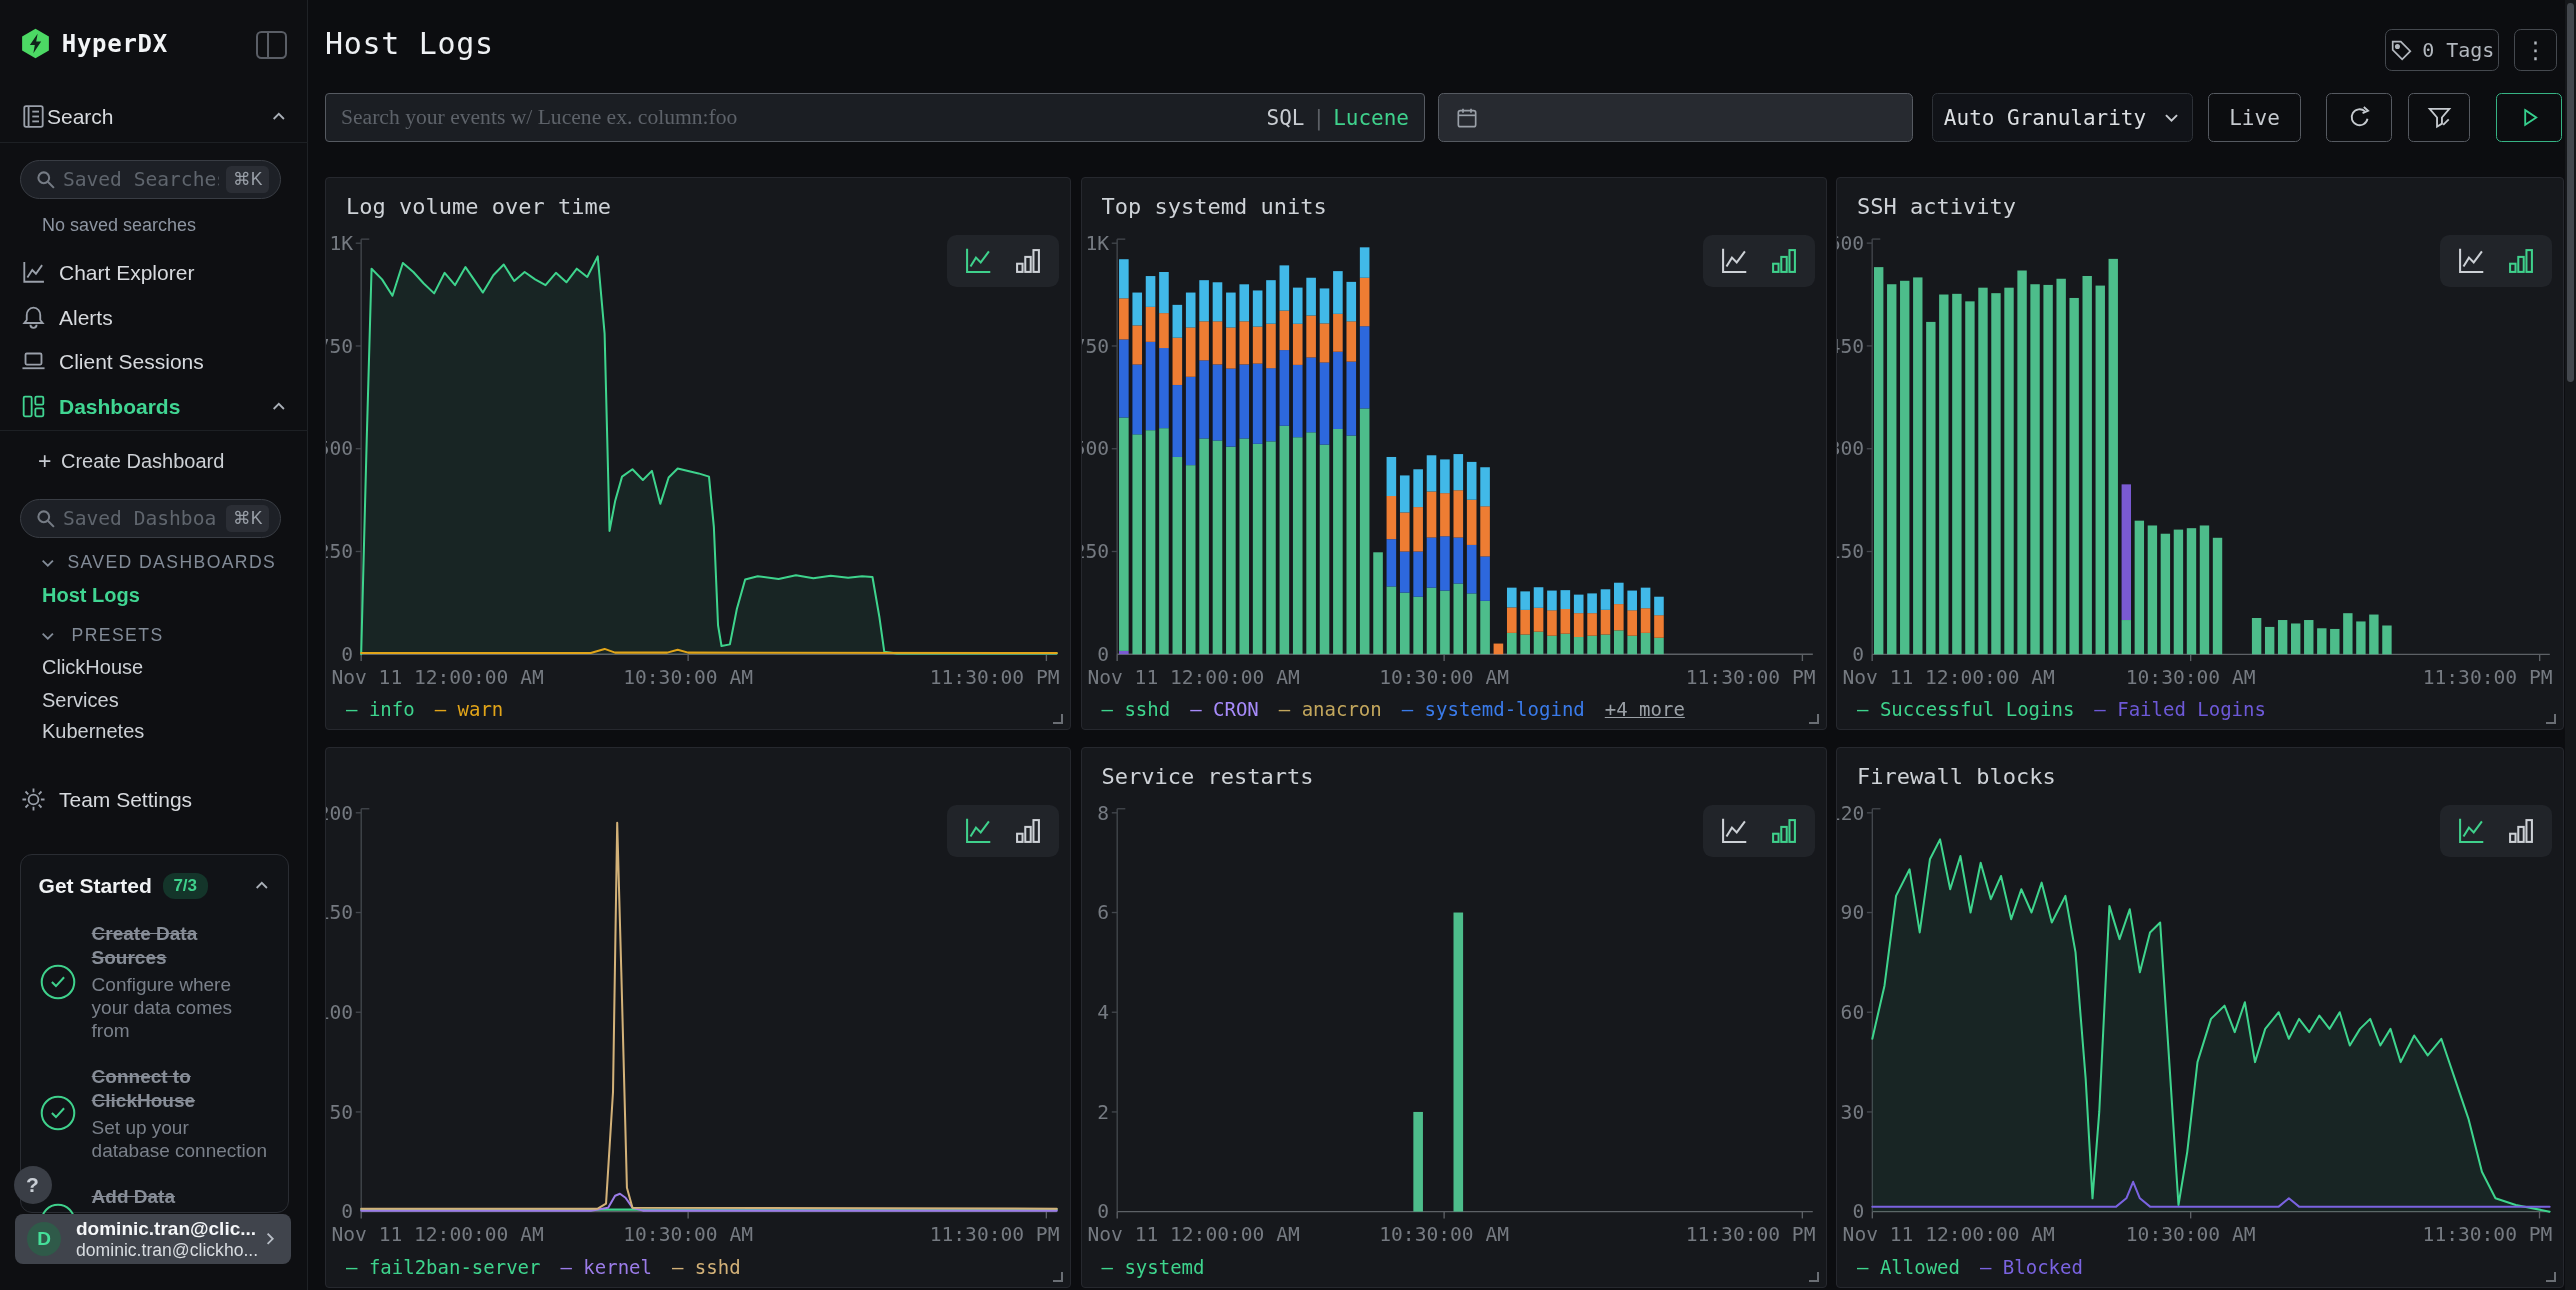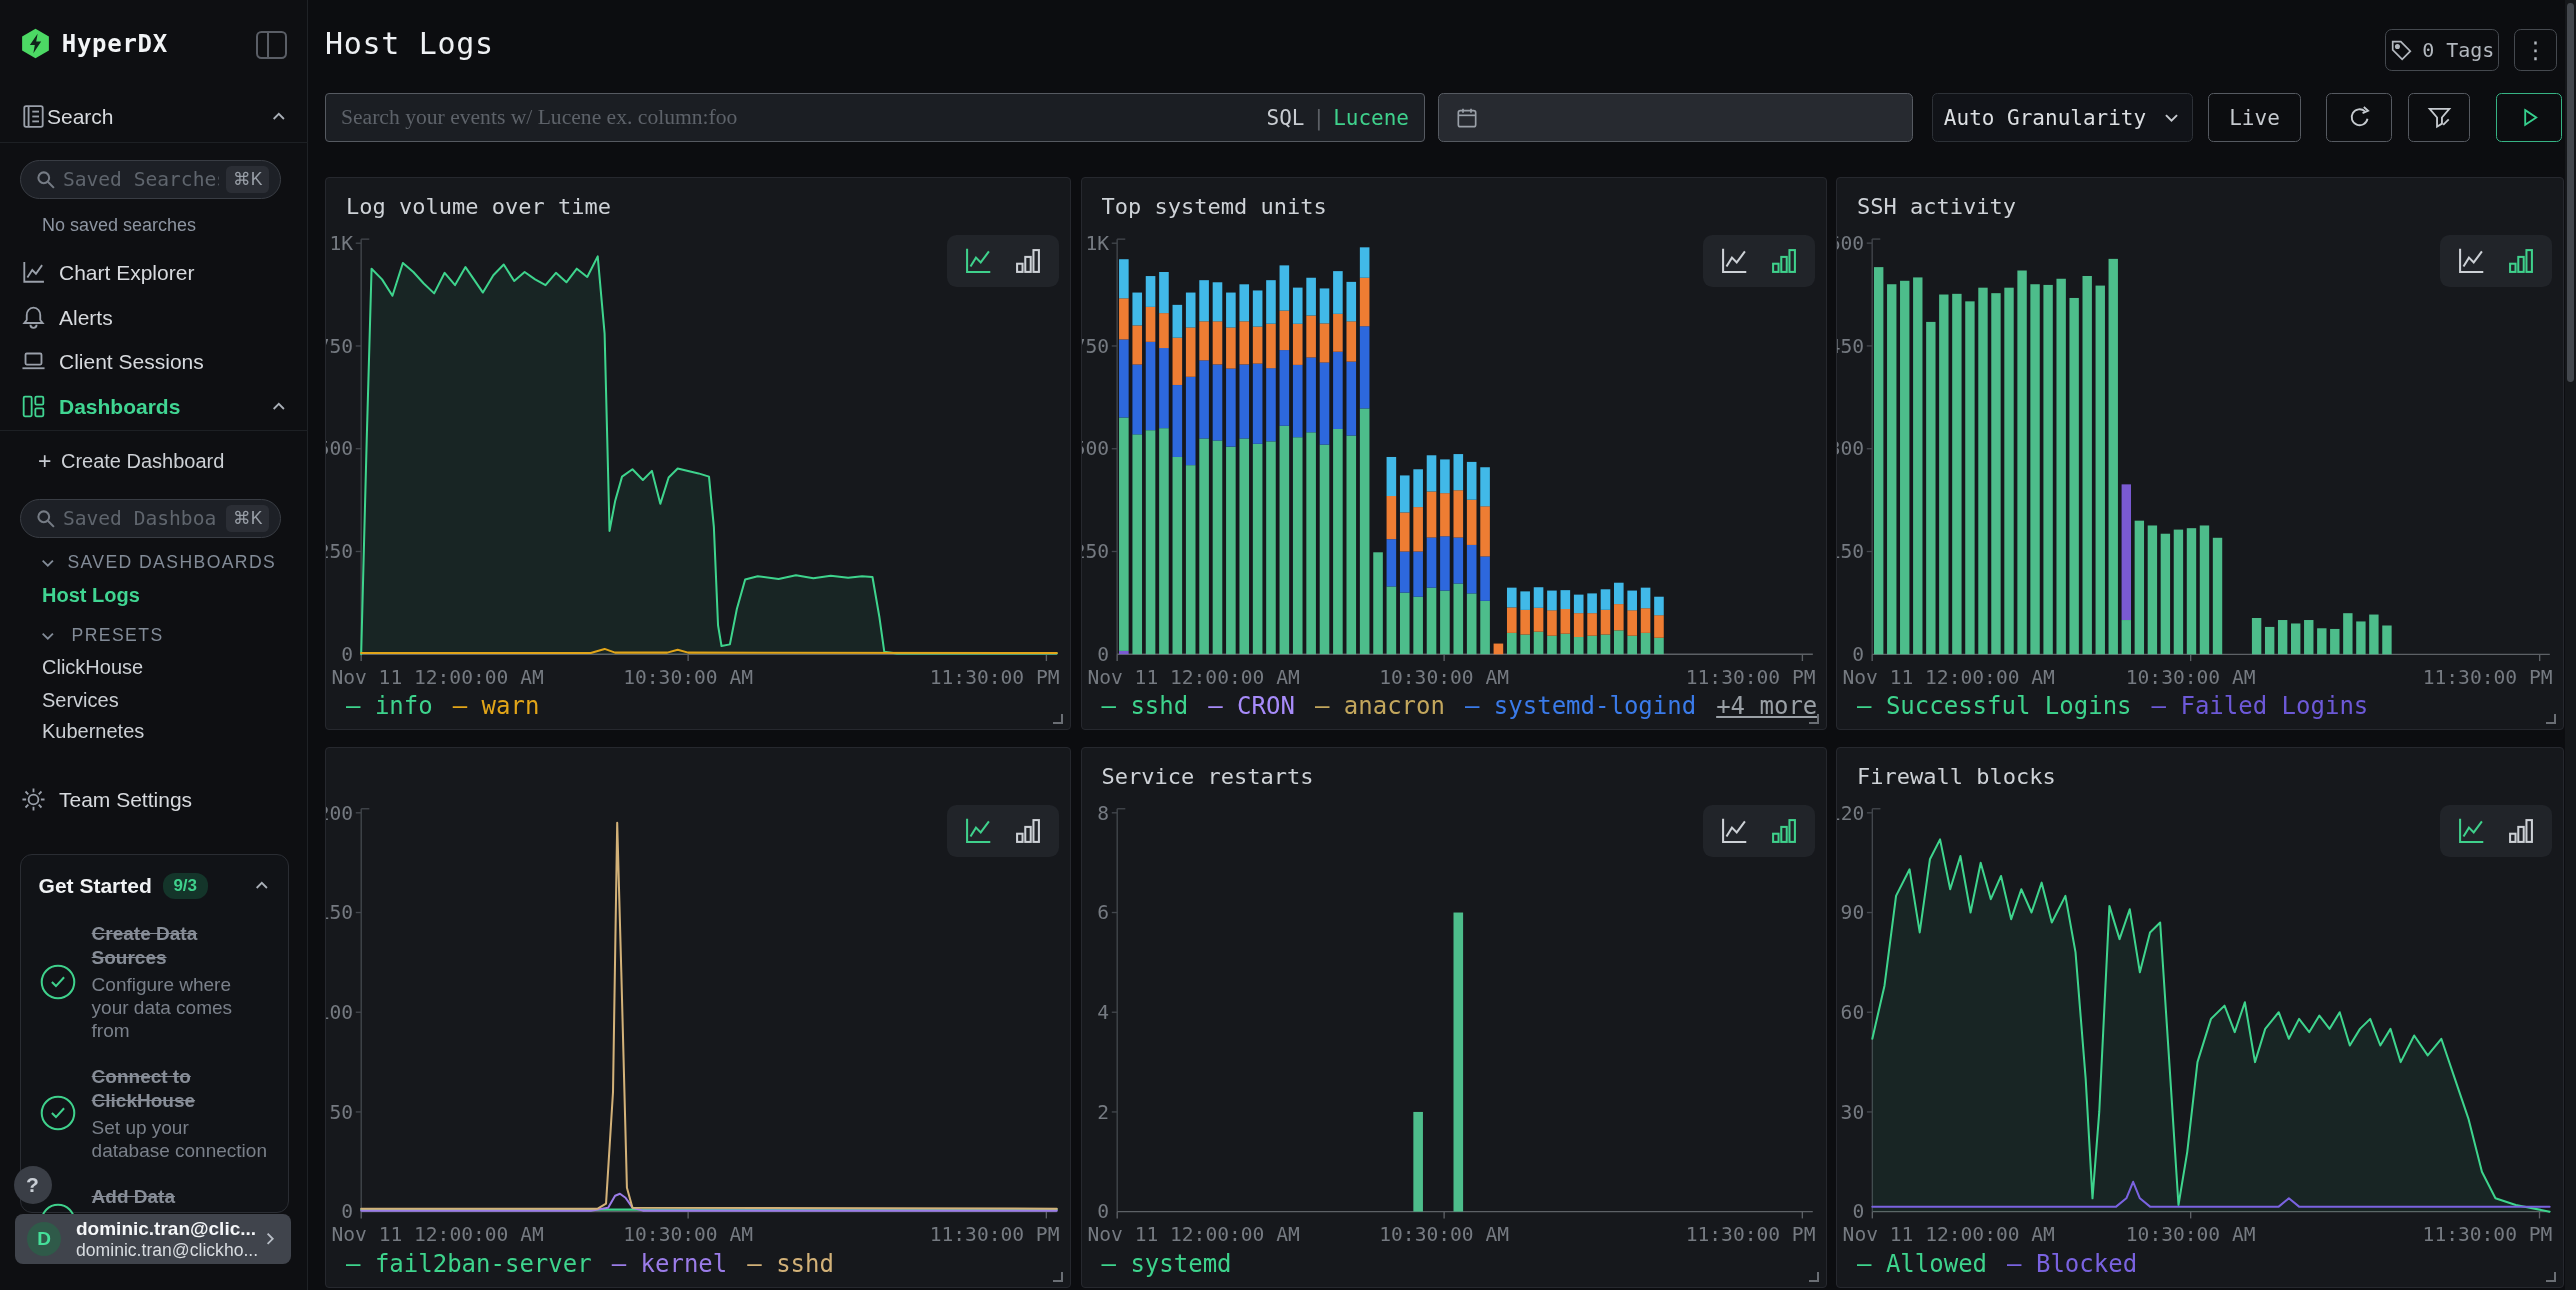--- a/index.html
+++ b/index.html
@@ -53,21 +53,21 @@
   .tbtn svg { width:27px; height:27px; }
 
   
   #panels { position:absolute; left:325px; top:177px; display:grid; grid-template-columns:746px 746px 728px; grid-template-rows:553px 541px; gap:17px 9.5px; }
   .panel { position:relative; background:#16181c; border:1.4px solid #26282e; border-radius:4px; }
   .p-title { position:absolute; left:20px; top:16px; font-family:"DejaVu Sans Mono",monospace; font-size:22px; color:#ced2d7; }
   .toggle { position:absolute; top:57px; right:10.8px; background:#212429; border-radius:9.5px; padding:10.8px 16px; display:flex; gap:20px; align-items:center; z-index:2; }
   .toggle svg { width:30px; height:30px; cursor:pointer; }
   .chart-host { position:absolute; left:0; right:0; top:54px; bottom:0; }
   .axlbl { font-family:"DejaVu Sans Mono",monospace; font-size:29px; fill:#757a81; }
-  .legend { position:absolute; left:20px; bottom:9.5px; font-family:"DejaVu Sans Mono",monospace; font-size:24px; white-space:nowrap; }
+  .legend { position:absolute; left:20px; bottom:9.5px; font-family:"DejaVu Sans Mono",monospace; font-size:19px; white-space:nowrap; }
   .lg-item { margin-right:20px; cursor:pointer; }
   .lg-more { color:#9aa0a6; text-decoration:underline; cursor:pointer; }
   .rsz { position:absolute; right:6.8px; bottom:5.4px; width:10px; height:10px; border-right:2px solid #6a6e74; border-bottom:2px solid #6a6e74; cursor:nwse-resize; }
 
   
   .sb-track { position:absolute; right:0; top:0; width:10.8px; height:1291px; background:#15171a; }
   .sb-thumb { position:absolute; right:2px; top:2.7px; width:6.8px; height:379px; border-radius:3.4px; background:#43474d; }
 </style>
 </head>
 <body>
@@ -177,21 +177,21 @@
     <svg class="nav-ic" viewBox="0 0 44 44" fill="none" stroke="currentColor" stroke-width="3">
         <circle cx="22" cy="22" r="8"></circle>
         <path d="M22 4 v6 M22 34 v6 M4 22 h6 M34 22 h6 M9 9 l4.5 4.5 M30.5 30.5 L35 35 M35 9 l-4.5 4.5 M13.5 30.5 L9 35"></path>
       </svg>
     <span class="nav-lb" style="margin-left:12px;">Team Settings</span>
   </div>
 
   <div class="gs-card">
     <div style="display:flex;align-items:center;">
       <span class="gs-title">Get Started</span>
-      <span class="gs-badge">9/3</span>
+      <span class="gs-badge">7/3</span>
       <svg class="chev" style="margin-left:auto;" viewBox="0 0 24 24" fill="none" stroke="#aab0b8" stroke-width="2.5">
           <polyline points="5,15 12,8 19,15"></polyline>
         </svg>
     </div>
     <div class="gs-item">
       <svg class="gs-check" viewBox="0 0 56 56" fill="none" stroke="#3fd18c" stroke-width="3">
           <circle cx="28" cy="28" r="24"></circle>
           <polyline points="19,28 25,34 37,21"></polyline>
         </svg>
       <div class="gs-text">

